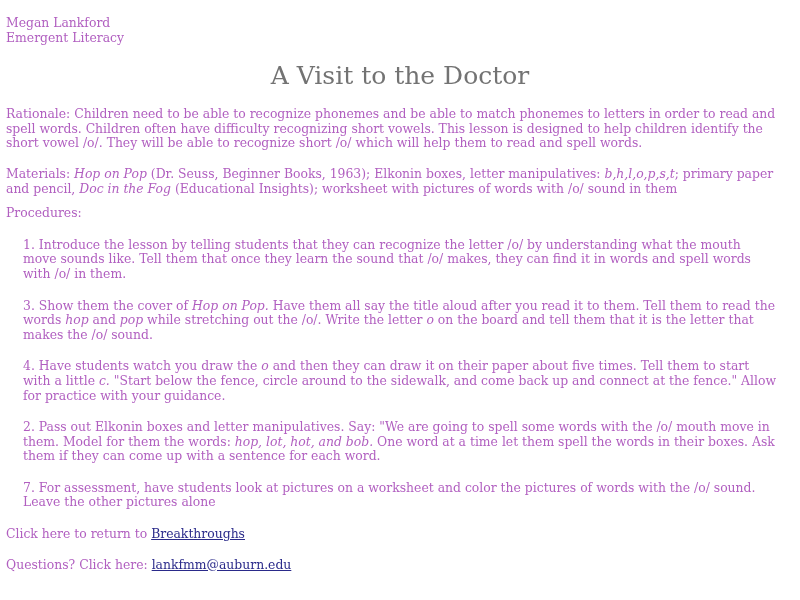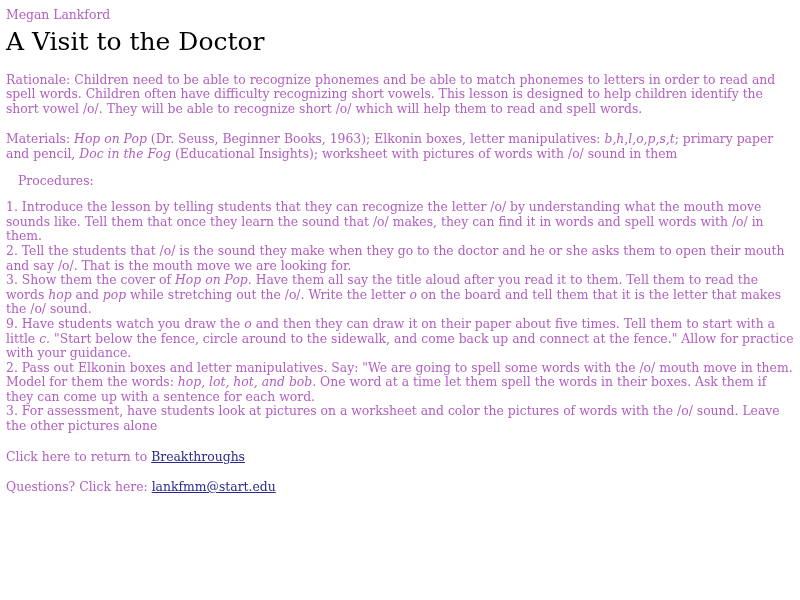--- a/index.html
+++ b/index.html
@@ -3,54 +3,55 @@
 <meta charset="utf-8">
 <style>
   html, body { margin: 0; padding: 0; background: #ffffff; }
   body {
     width: 800px; height: 600px; overflow: hidden;
     font-family: "DejaVu Serif", serif;
     color: #b15fc0;
     font-size: 12.4px;
     line-height: 14.6px;
   }
-  .page { padding: 8px 6px 0 6px; }
+  .page { padding: 16px 6px 0 6px; }
   .author { margin: 0; }
   .title {
+    text-align: center;
     font-size: 25px;
     line-height: 30px;
     font-weight: normal;
-    color: #000000;
-    margin: 4px 0 10px 0;
+    color: #737373;
+    margin: 16px 0 10px 0;
   }
   p { margin: 16px 0 10px 0; }
-  .proc-head { margin: 12px; }
-  .step { margin: 0; }
+  .proc-head { margin: 0; }
+  .step { margin: 17px; }
   .proc-block { margin-bottom: 10px; }
   em { }
   a { color: #2a2a8a; text-decoration: underline; }
 </style>
 </head>
 <body>
 
 <div class="page">
   <div class="author">Megan Lankford</div>
+  <div class="author">Emergent Literacy</div>
   <h1 class="title">A Visit to the Doctor</h1>
 
   <p>Rationale: Children need to be able to recognize phonemes and be able to match phonemes to letters in order to read and spell words.  Children often have difficulty recognizing short vowels.  This lesson is designed to help children identify the short vowel /o/.  They will be able to recognize short /o/ which will help them to read and spell words.</p>
 
   <p><span>Materials: </span><em>Hop on Pop</em><span> (Dr. Seuss, Beginner Books, 1963); Elkonin boxes, letter manipulatives: </span><em>b,h,l,o,p,s,t</em><span>; primary paper and pencil, </span><em>Doc in the Fog</em><span> (Educational Insights); worksheet with pictures of words with /o/ sound in them</span></p>
 
   <div class="proc-block">
     <div class="proc-head">Procedures:</div>
     <div class="step">1. Introduce the lesson by telling students that they can recognize the letter /o/ by understanding what the mouth move sounds like.  Tell them that once they learn the sound that /o/ makes, they can find it in words and spell words with /o/ in them.</div>
-    <div class="step">2. Tell the students that /o/ is the sound they make when they go to the doctor and he or she asks them to open their mouth and say /o/.  That is the mouth move we are looking for.</div>
     <div class="step"><span>3. Show them the cover of </span><em>Hop on Pop.</em><span>  Have them all say the title aloud after you read it to them.  Tell them to read the words </span><em>hop</em><span> and </span><em>pop</em><span> while stretching out the /o/.  Write the letter </span><em>o</em><span> on the board and tell them that it is the letter that makes the /o/ sound.</span></div>
-    <div class="step"><span>9. Have students watch you draw the </span><em>o</em><span> and then they can draw it on their paper about five times.  Tell them to start with a little </span><em>c.</em><span>  "Start below the fence, circle around to the sidewalk, and come back up and connect at the fence."  Allow for practice with your guidance.</span></div>
+    <div class="step"><span>4. Have students watch you draw the </span><em>o</em><span> and then they can draw it on their paper about five times.  Tell them to start with a little </span><em>c.</em><span>  "Start below the fence, circle around to the sidewalk, and come back up and connect at the fence."  Allow for practice with your guidance.</span></div>
     <div class="step"><span>2. Pass out Elkonin boxes and letter manipulatives.  Say: "We are going to spell some words with the /o/ mouth move in them.  Model for them the words: </span><em>hop, lot, hot, and bob.</em><span>  One word at a time let them spell the words in their boxes.  Ask them if they can come up with a sentence for each word.</span></div>
-    <div class="step">3. For assessment, have students look at pictures on a worksheet and color the pictures of words with the /o/ sound.  Leave the other pictures alone</div>
+    <div class="step">7. For assessment, have students look at pictures on a worksheet and color the pictures of words with the /o/ sound.  Leave the other pictures alone</div>
   </div>
 
 
   <p><span>Click here to return to </span><a href="#">Breakthroughs</a></p>
 
-  <p><span>Questions? Click here: </span><a href="#">lankfmm@start.edu</a></p>
+  <p><span>Questions? Click here: </span><a href="#">lankfmm@auburn.edu</a></p>
 </div>
 
 </body></html>

